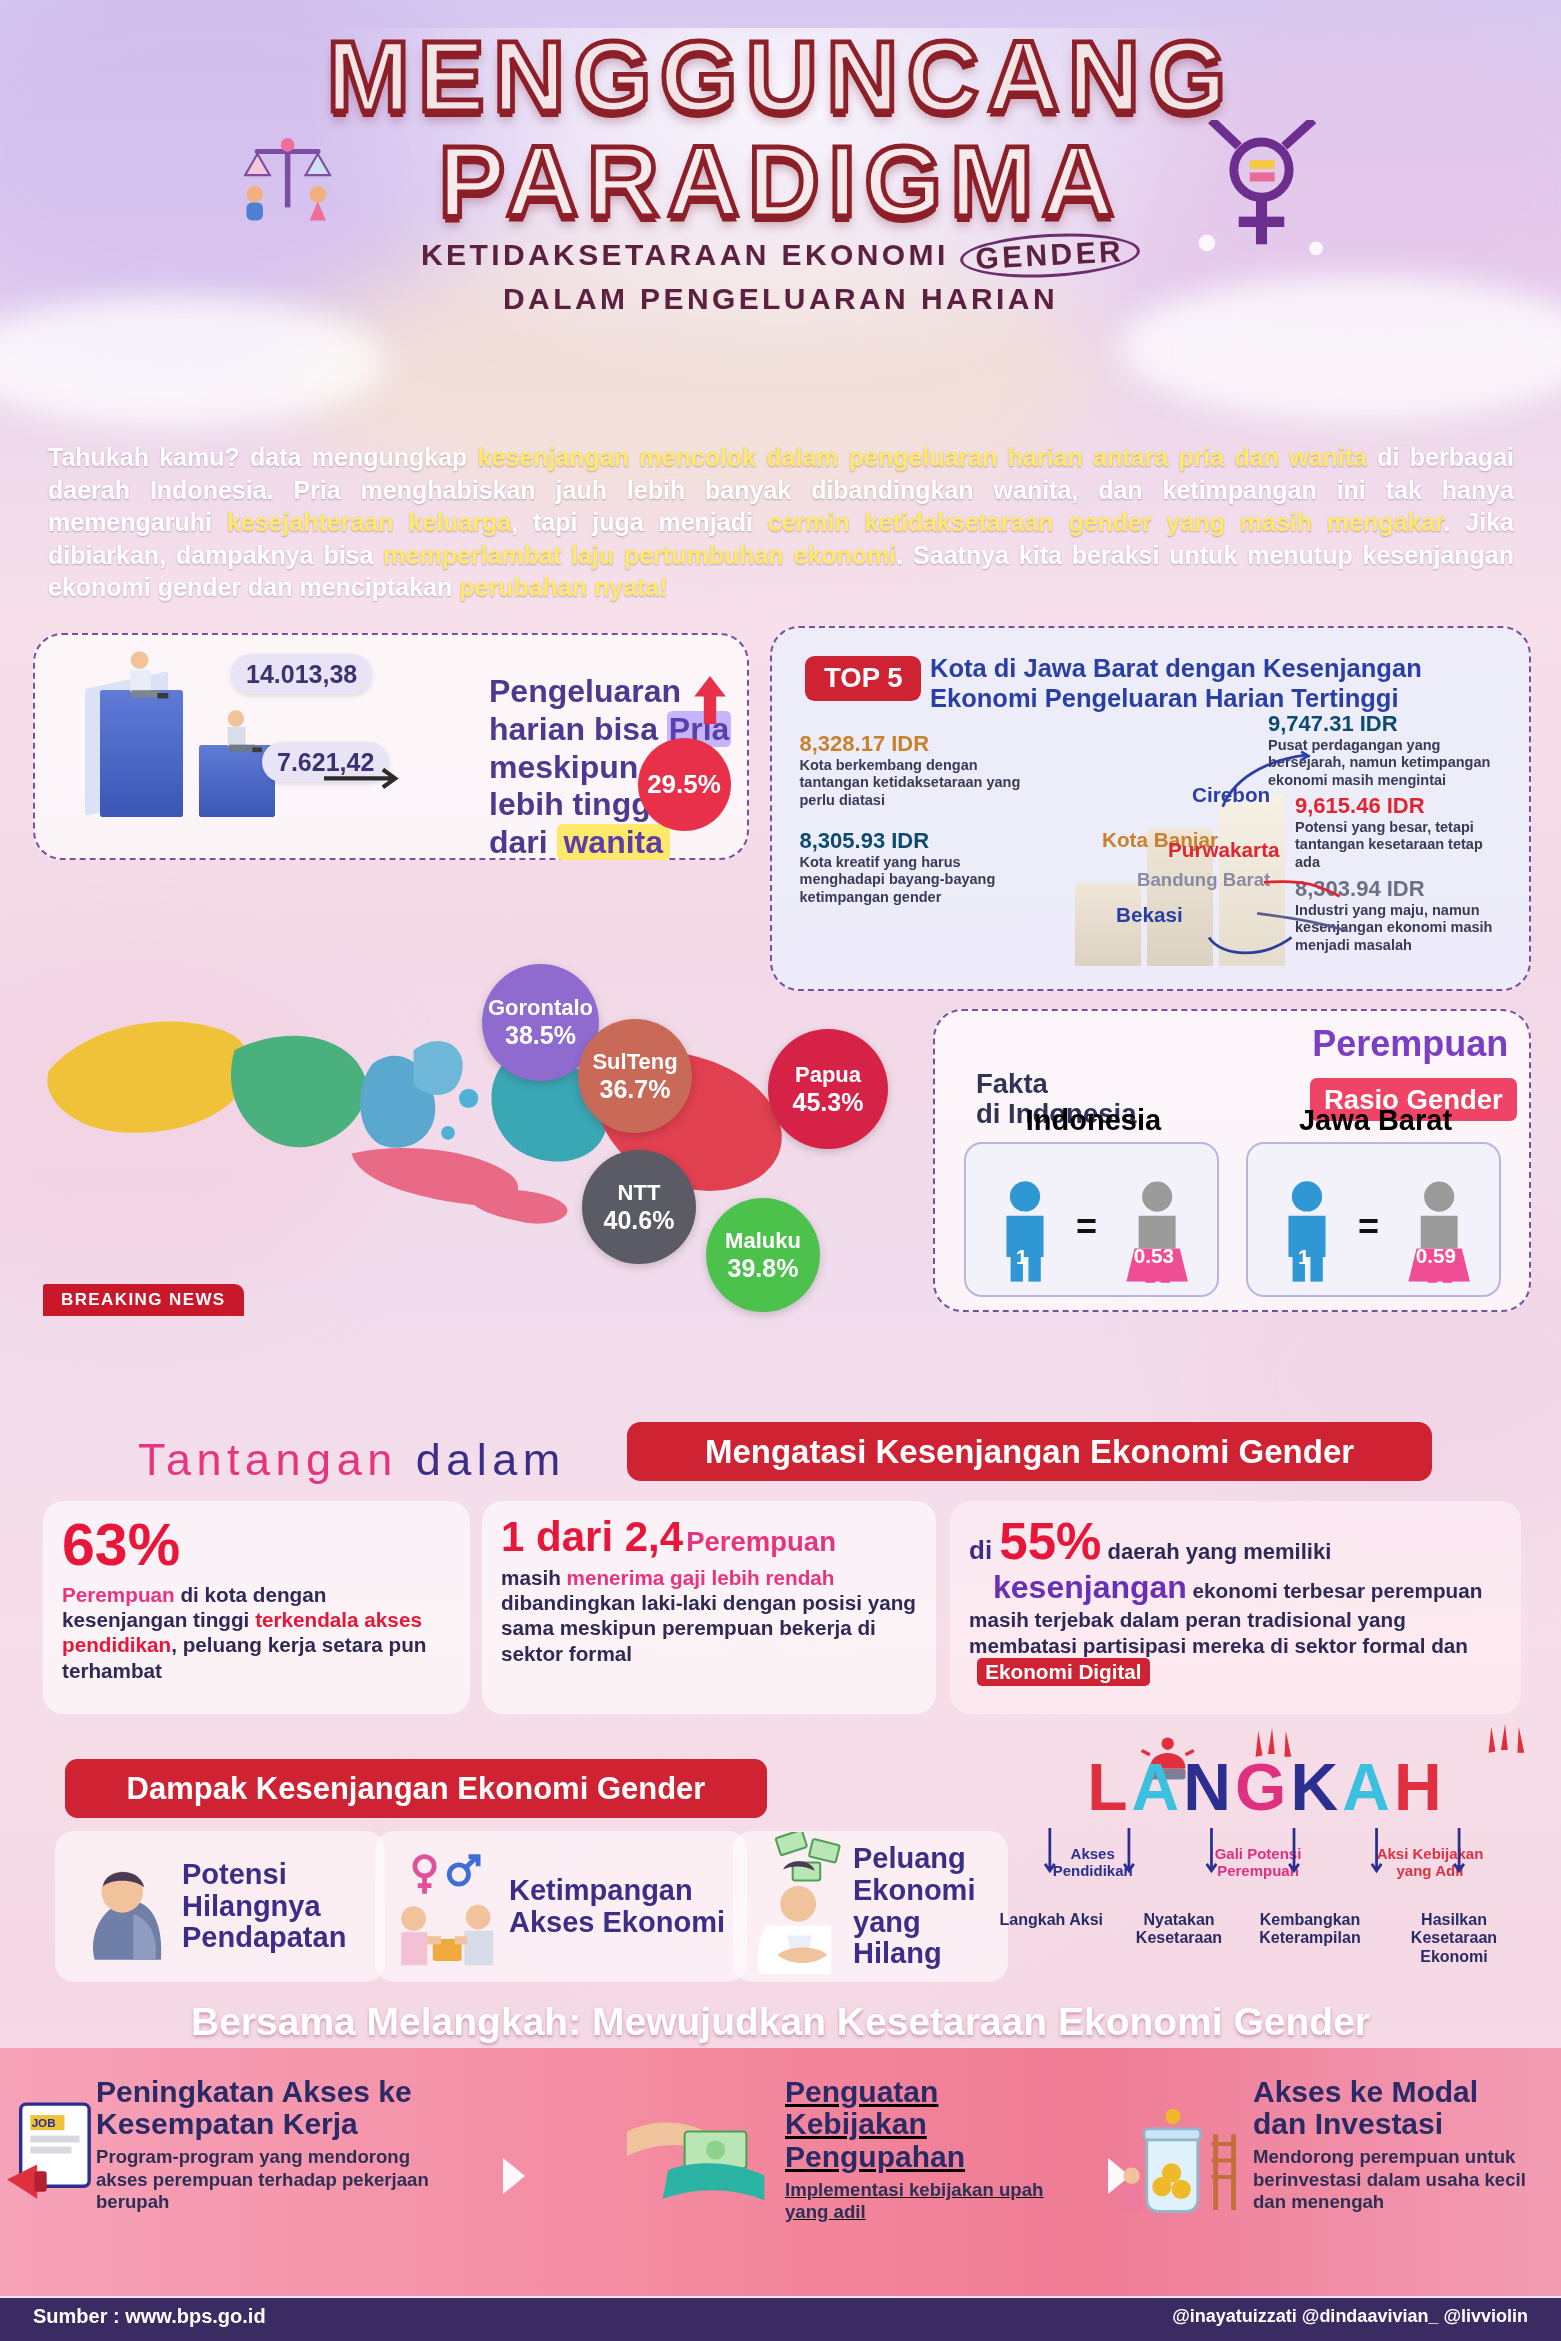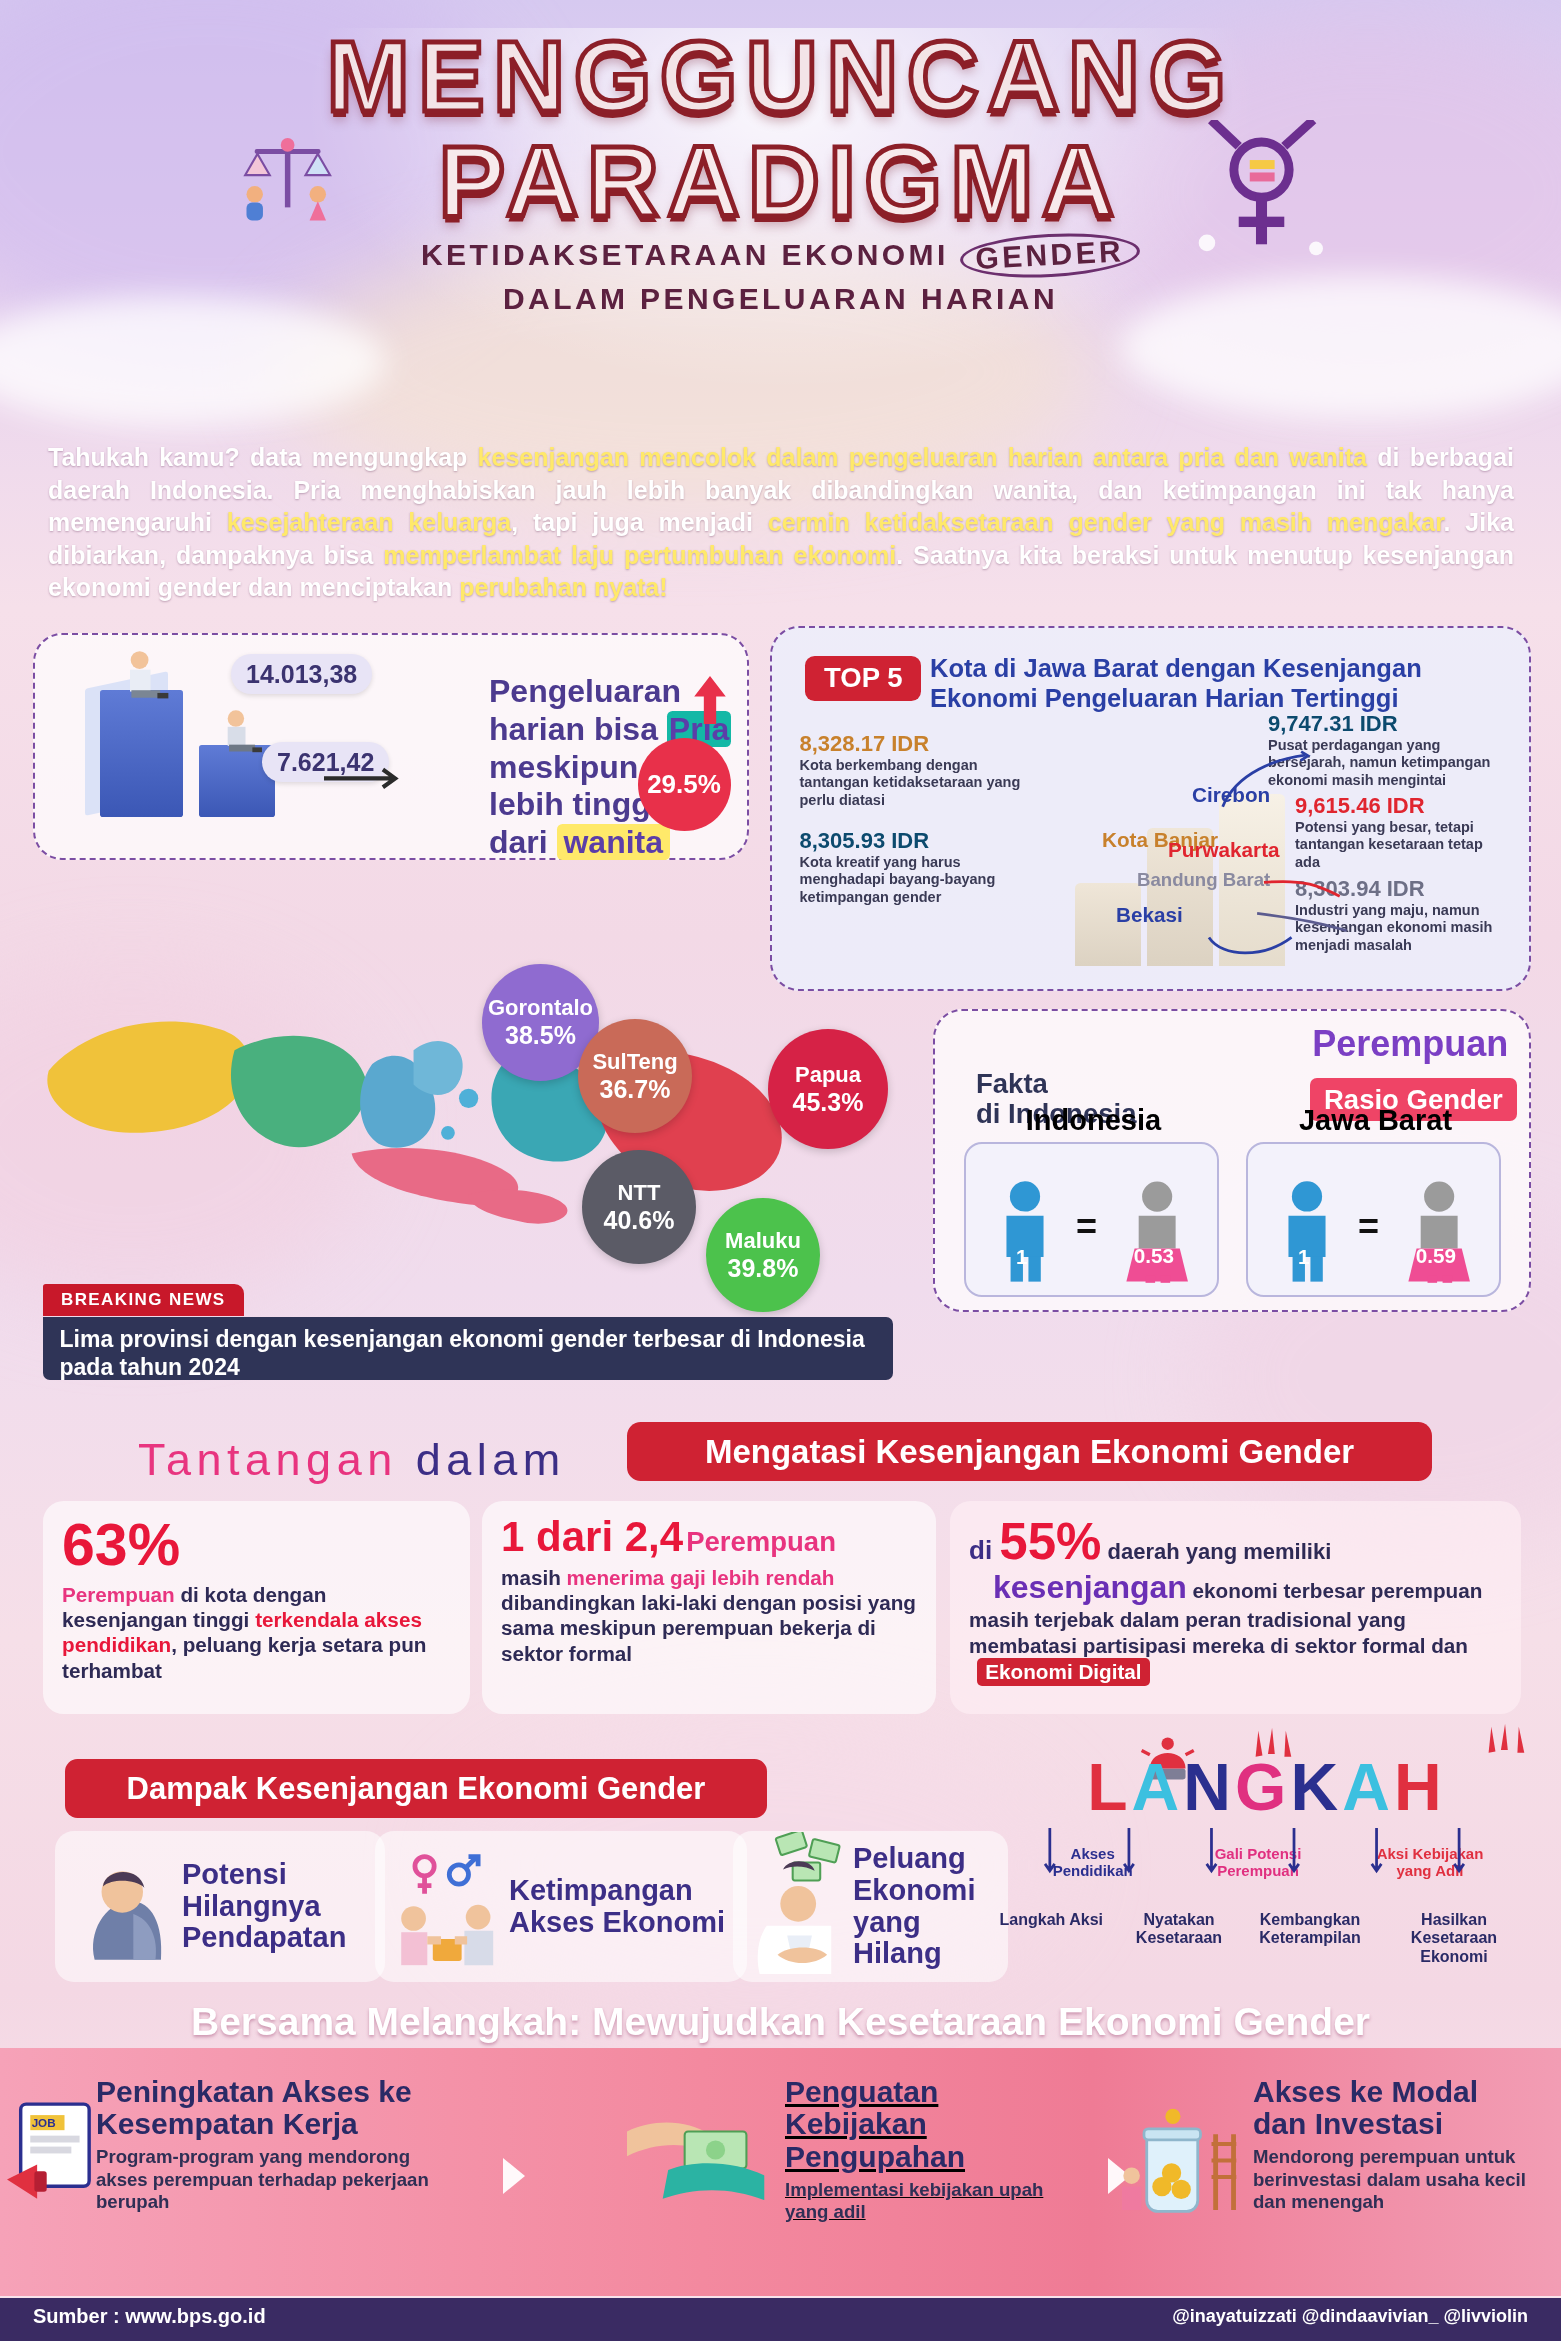--- a/index.html
+++ b/index.html
@@ -68,21 +68,21 @@
   .bar-tall { position:absolute; left: 65px; top: 55px; width: 83px; height: 127px; background: linear-gradient(180deg,#5f7bd6,#3b57b5); border-radius:2.8px; }
   .bar-tall:after{content:"";position:absolute;left:-15px;top:-9.6px;width:83px;height:127px;background:#7f97e2;border-radius:2.8px;transform:skewY(-12deg);z-index:-1;}
   .bar-short { position:absolute; left: 164px; top: 110px; width: 76px; height: 72px; background: linear-gradient(180deg,#5f7bd6,#3b57b5); border-radius:2.8px; }
   .bubble-num {
     position:absolute; background:#e8e4f6; border-radius: 25px; padding: 5.5px 15px;
     font-size: 25px; font-weight: 700; color:#3b3370; box-shadow: 0 2.1px 5.5px rgba(0,0,0,.12);
   }
   #num1 { left: 196px; top: 19px; }
   #num2 { left: 227px; top: 107px; }
   .exp-text { position: absolute; left: 454px; top: 38px; width: 255px; font-size: 32px; font-weight: 700; color:#4c3a8f; line-height: 1.18; }
-  .pill-pria { background:#14b8a6; color:#5b3ea8; padding: 0 2px; border-radius: 5.5px; }
+  .pill-pria { background:#c4b5fd; color:#5b3ea8; padding: 0 2px; border-radius: 5.5px; }
   .pill-wanita { background:#ffe96a; color:#5b3ea8; padding: 0 6.9px; border-radius: 5.5px; }
   .pct-circle {
     position:absolute; right: 16.5px; top: 103px; width: 93px; height: 93px; border-radius: 50%;
     background:#e8304a; color:#fff; font-size: 26px; font-weight: 800; display:flex; align-items:center; justify-content:center;
   }
   .red-arrow { position:absolute; right: 20.7px; top: 41px; width: 32px; height: 48px; }
 
   
   #top5 { left: 770px; top: 626px; width: 761px; height: 365px; background: rgba(236,239,252,.82); }
   .top5-badge { position:absolute; left: 33px; top: 27.5px; background:#cf2233; color:#fff; font-size: 27.5px; font-weight: 800; padding: 6.9px 19px; border-radius: 9.6px; }
@@ -342,21 +342,20 @@
     <span class="nm">NTT</span>
     <span class="vl">40.6%</span>
   </div>
   <div class="pbub" style="left:706px; top:1198px; width:114px; height:114px; background:#4cc24c;">
     <span class="nm">Maluku</span>
     <span class="vl">39.8%</span>
   </div>
 
   <div id="bn">
     <div class="bn-tag">BREAKING NEWS</div>
-    <div class="bn-body">Lima provinsi dengan kesenjangan ekonomi gender terbesar di Indonesia pada tahun 2024</div>
   </div>
 
   <div class="card dashed" id="ratioCard">
     <div class="ratio-h1">Perempuan</div>
     <div class="ratio-h2">
       <span>Fakta</span><br>
       <span>di Indonesia</span>
     </div>
     <div class="ratio-badge">Rasio Gender</div>
 

